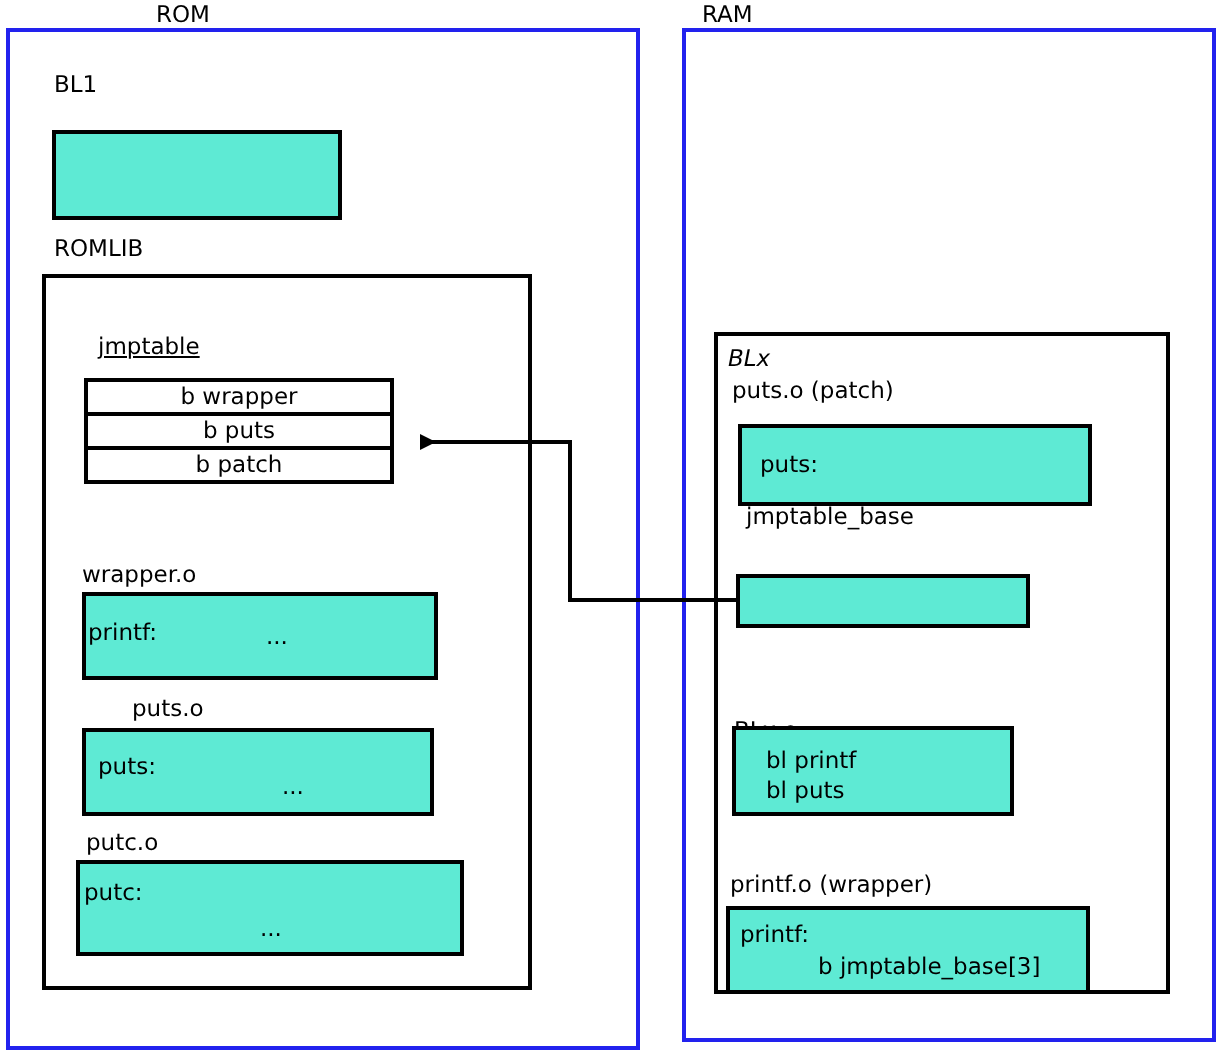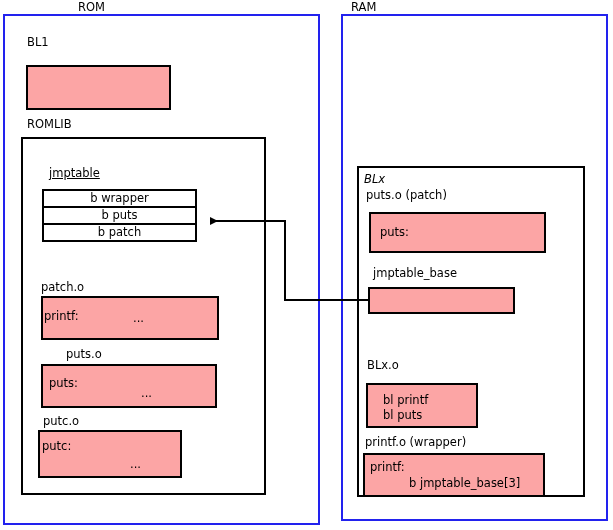--- a/index.html
+++ b/index.html
@@ -24,21 +24,21 @@
   }
   .region {
     position: absolute;
     border: 2px solid #2222ee;
     background: transparent;
     box-sizing: border-box;
   }
   .box {
     position: absolute;
     border: 2px solid #000000;
-    background: #fca5a5;
+    background: #5eead4;
     box-sizing: border-box;
   }
   .container-box {
     position: absolute;
     border: 2px solid #000000;
     background: transparent;
     box-sizing: border-box;
   }
   .tbl {
     position: absolute;
@@ -89,56 +89,56 @@
   <div class="label" style="left:27px; top:118px;">ROMLIB</div>
   <div class="container-box" style="left:21px; top:137px; width:245px; height:358px;"></div>
 
   <div class="label" style="left:49px; top:167px;text-decoration:underline;">jmptable</div>
   <div class="tbl" style="left:42px; top:189px; width:155px;">
     <div class="tbl-row" style="height:19px;">b wrapper</div>
     <div class="tbl-row" style="height:19px;">b puts</div>
     <div class="tbl-row" style="height:19px;">b patch</div>
   </div>
 
-  <div class="label" style="left:41px; top:281px;">patch.o</div>
+  <div class="label" style="left:41px; top:281px;">wrapper.o</div>
   <div class="box" style="left:41px; top:296px; width:178px; height:44px;">
     <div class="box-text" style="left:1px; top:12px;">printf:</div>
     <div class="box-text" style="left:90px; top:14px;">...</div>
   </div>
 
   <div class="label" style="left:41px; top:348px;margin-left:25px;">puts.o</div>
   <div class="box" style="left:41px; top:364px; width:176px; height:44px;">
     <div class="box-text" style="left:6px; top:11px;">puts:</div>
     <div class="box-text" style="left:98px; top:21px;">...</div>
   </div>
 
   <div class="label" style="left:43px; top:415px;">putc.o</div>
-  <div class="box" style="left:38px; top:430px; width:144px; height:48px;">
+  <div class="box" style="left:38px; top:430px; width:194px; height:48px;">
     <div class="box-text" style="left:2px; top:8px;">putc:</div>
     <div class="box-text" style="left:90px; top:26px;">...</div>
   </div>
 
   <div class="label" style="left:351px; top:1px;">RAM</div>
   <div class="region" style="left:341px; top:14px; width:267px; height:507px;"></div>
 
   <div class="container-box" style="left:357px; top:166px; width:228px; height:331px;"></div>
   <div class="label" style="left:364px; top:173px;font-style:italic;">BLx</div>
 
   <div class="label" style="left:366px; top:189px;">puts.o (patch)</div>
   <div class="box" style="left:369px; top:212px; width:177px; height:41px;">
     <div class="box-text" style="left:9px; top:12px;">puts:</div>
   </div>
 
-  <div class="label" style="left:373px; top:267px;">jmptable_base</div>
+  <div class="label" style="left:373px; top:252px;">jmptable_base</div>
   <div class="box" style="left:368px; top:287px; width:147px; height:27px;">
     <div class="box-text" style="left:6px; top:6px;"></div>
   </div>
 
   <div class="label" style="left:367px; top:359px;">BLx.o</div>
-  <div class="box" style="left:366px; top:383px; width:112px; height:45px;">
+  <div class="box" style="left:366px; top:363px; width:141px; height:45px;">
     <div class="box-text" style="left:15px; top:9px;">bl printf</div>
     <div class="box-text" style="left:15px; top:24px;text-align:right;">bl puts</div>
   </div>
 
   <div class="label" style="left:365px; top:436px;text-align:right;">printf.o (wrapper)</div>
   <div class="box" style="left:363px; top:453px; width:182px; height:44px;">
     <div class="box-text" style="left:5px; top:6px;">printf:</div>
     <div class="box-text" style="left:44px; top:22px;">b jmptable_base[3]</div>
   </div>
 

